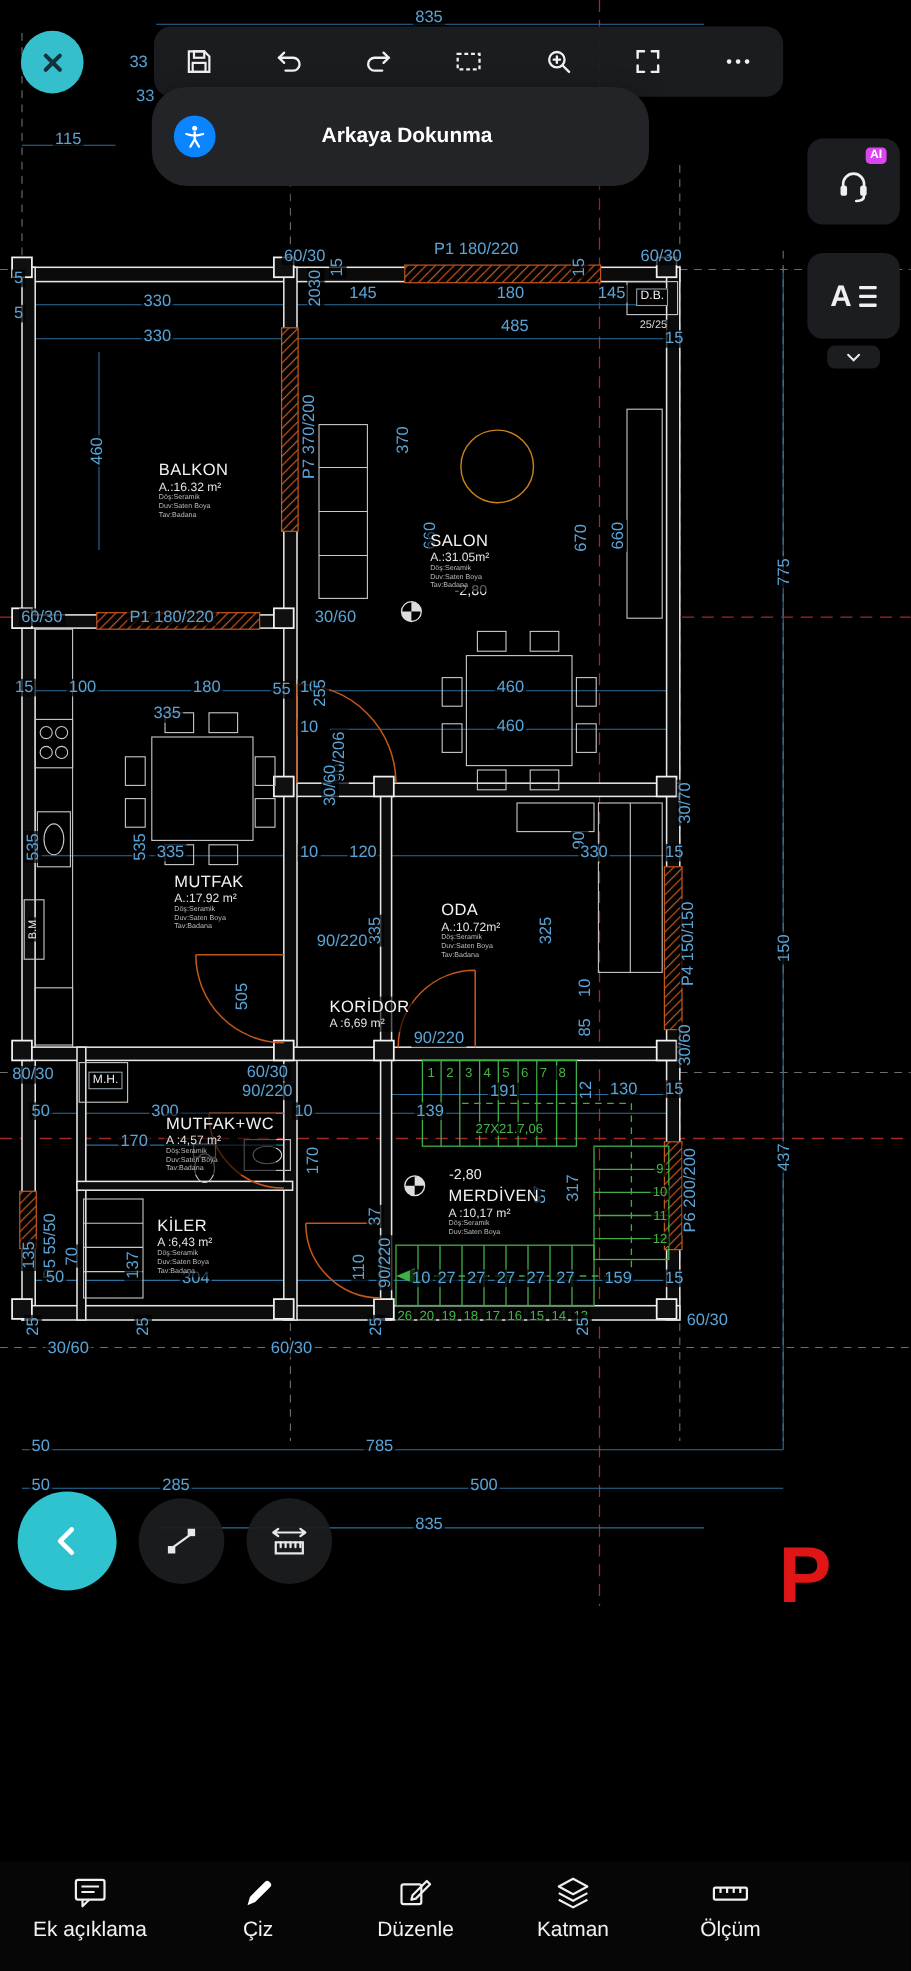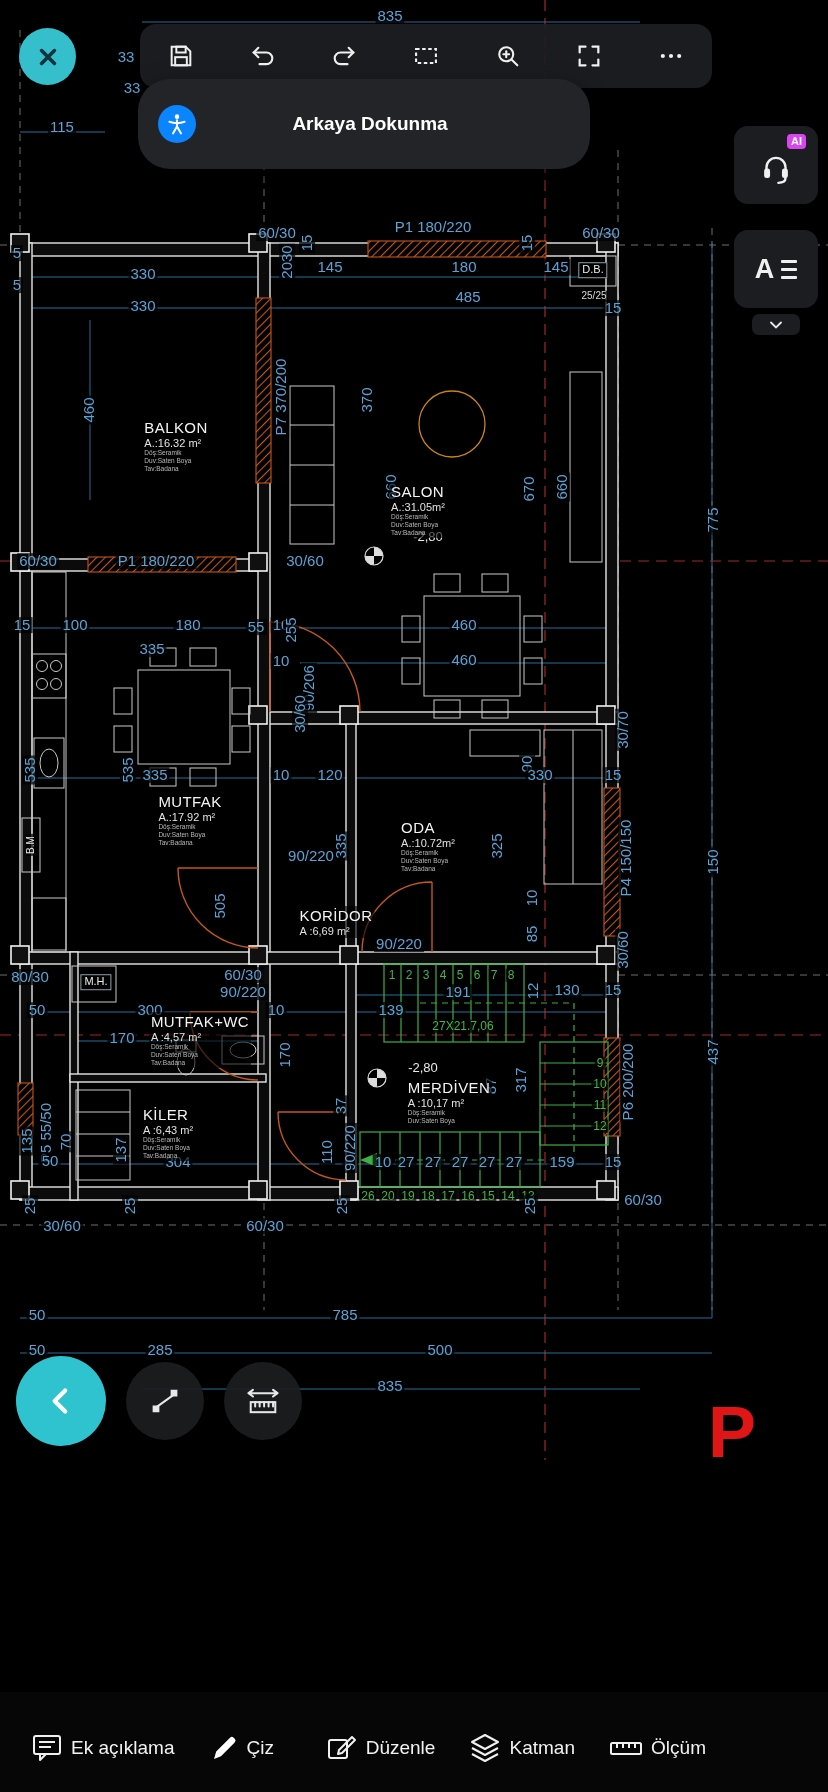--- a/index.html
+++ b/index.html
@@ -66,21 +66,21 @@
   #back-btn{width:90px;height:90px;background:#2fc3cf;}
   .fl-dark{width:78px;height:78px;background:rgba(28,29,32,.92);margin-left:20px;}
 
   #watermark{position:absolute;left:708px;top:1396px;z-index:7;font-size:72px;font-weight:bold;
              color:#e01616;line-height:1;}
 
   
   #bottom-bar{position:absolute;left:0;bottom:0;width:828px;height:100px;background:#060607;
               display:flex;justify-content:space-between;box-sizing:border-box;
               padding:12px 116px 0 24px;z-index:12;}
-  .bb-item{display:flex;flex-direction:row;align-items:center;gap:7px;background:none;border:none;
+  .bb-item{display:flex;flex-direction:column;align-items:center;gap:7px;background:none;border:none;
            cursor:pointer;min-width:96px;}
   .bb-label{font-size:19px;color:#f2f2f3;white-space:nowrap;}
 </style>
 </head>
 <body>
 
 <div id="screen">
 
   <div id="plan-layer">
     <svg id="plan-svg" width="828" height="1792" viewBox="0 0 828 1792">

